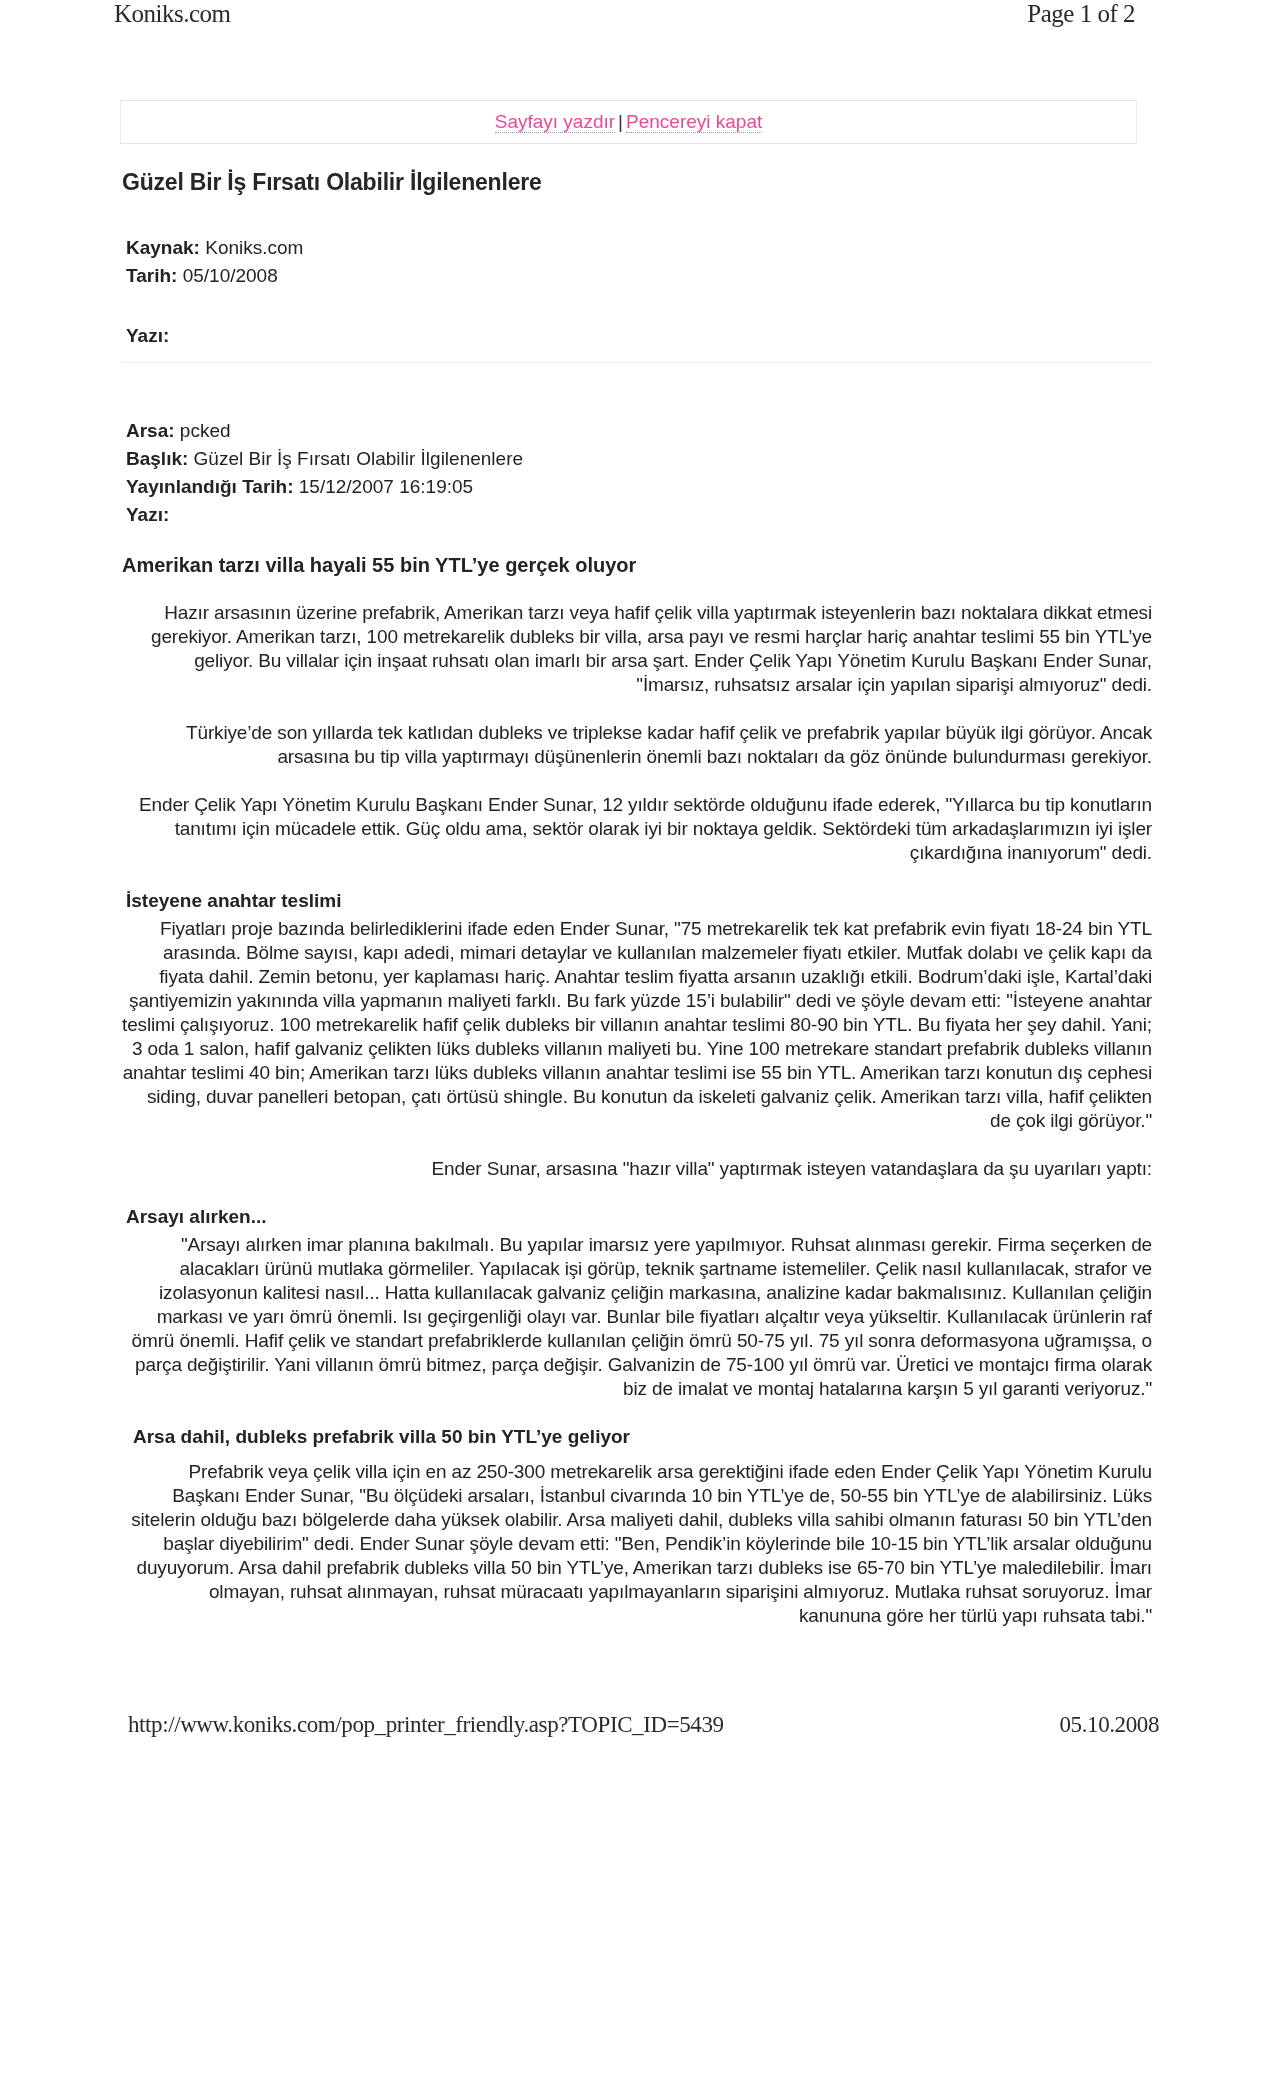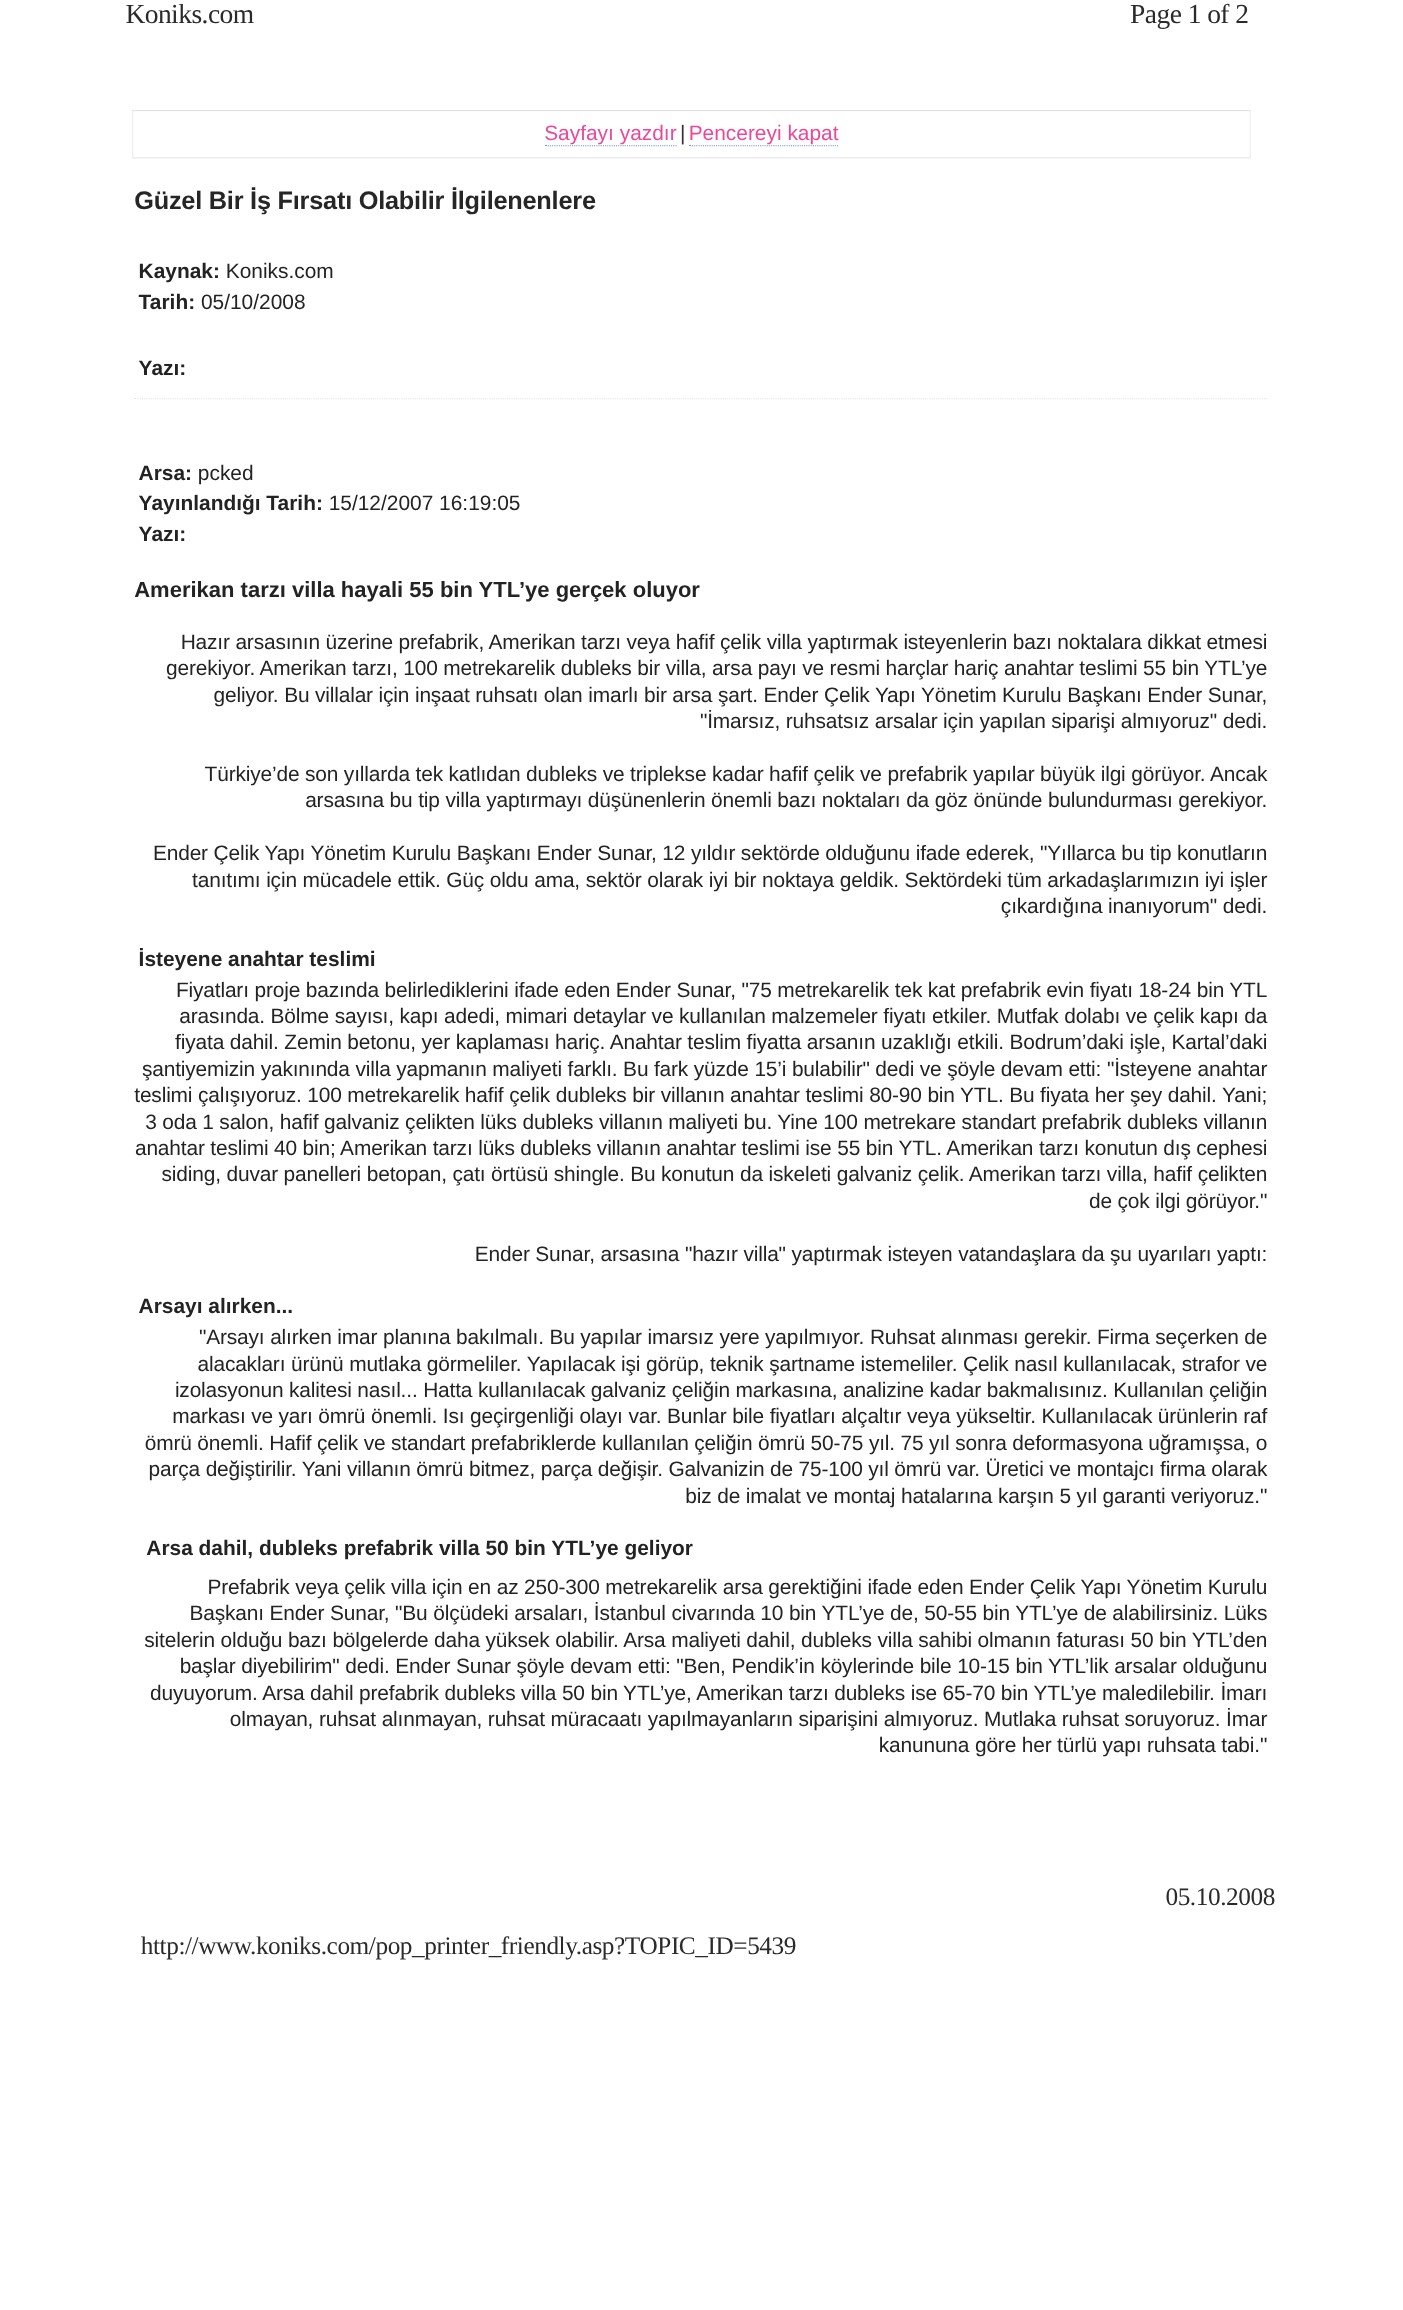--- a/index.html
+++ b/index.html
@@ -121,21 +121,20 @@
     left: 0;
     width: 1275px;
     font-family: "Liberation Serif", serif;
     font-size: 23px;
     color: #2a2a2a;
   }
   .print-footer .left {
     position: absolute;
     left: 128px;
     letter-spacing: -0.4px;
-    margin-top: 44px;
   }
   .print-footer .right {
     position: absolute;
     right: 116px;
     letter-spacing: -0.4px;
   }
 </style>
 </head>
 <body>
 
@@ -163,20 +162,24 @@
   <div class="gap-28"></div>
   <p class="meta-line">
     <b>Yazı:</b>
   </p>
 
   <div class="rule"></div>
 
   <p class="meta-line">
     <b>Arsa:</b>
     <span>pcked</span>
+  </p>
+  <p class="meta-line">
+    <b>Başlık:</b>
+    <span>Güzel Bir İş Fırsatı Olabilir İlgilenenlere</span>
   </p>
   <p class="meta-line">
     <b>Yayınlandığı Tarih:</b>
     <span>15/12/2007 16:19:05</span>
   </p>
   <p class="meta-line">
     <b>Yazı:</b>
   </p>
 
   <p class="article-headline">Amerikan tarzı villa hayali 55 bin YTL’ye gerçek oluyor</p>

